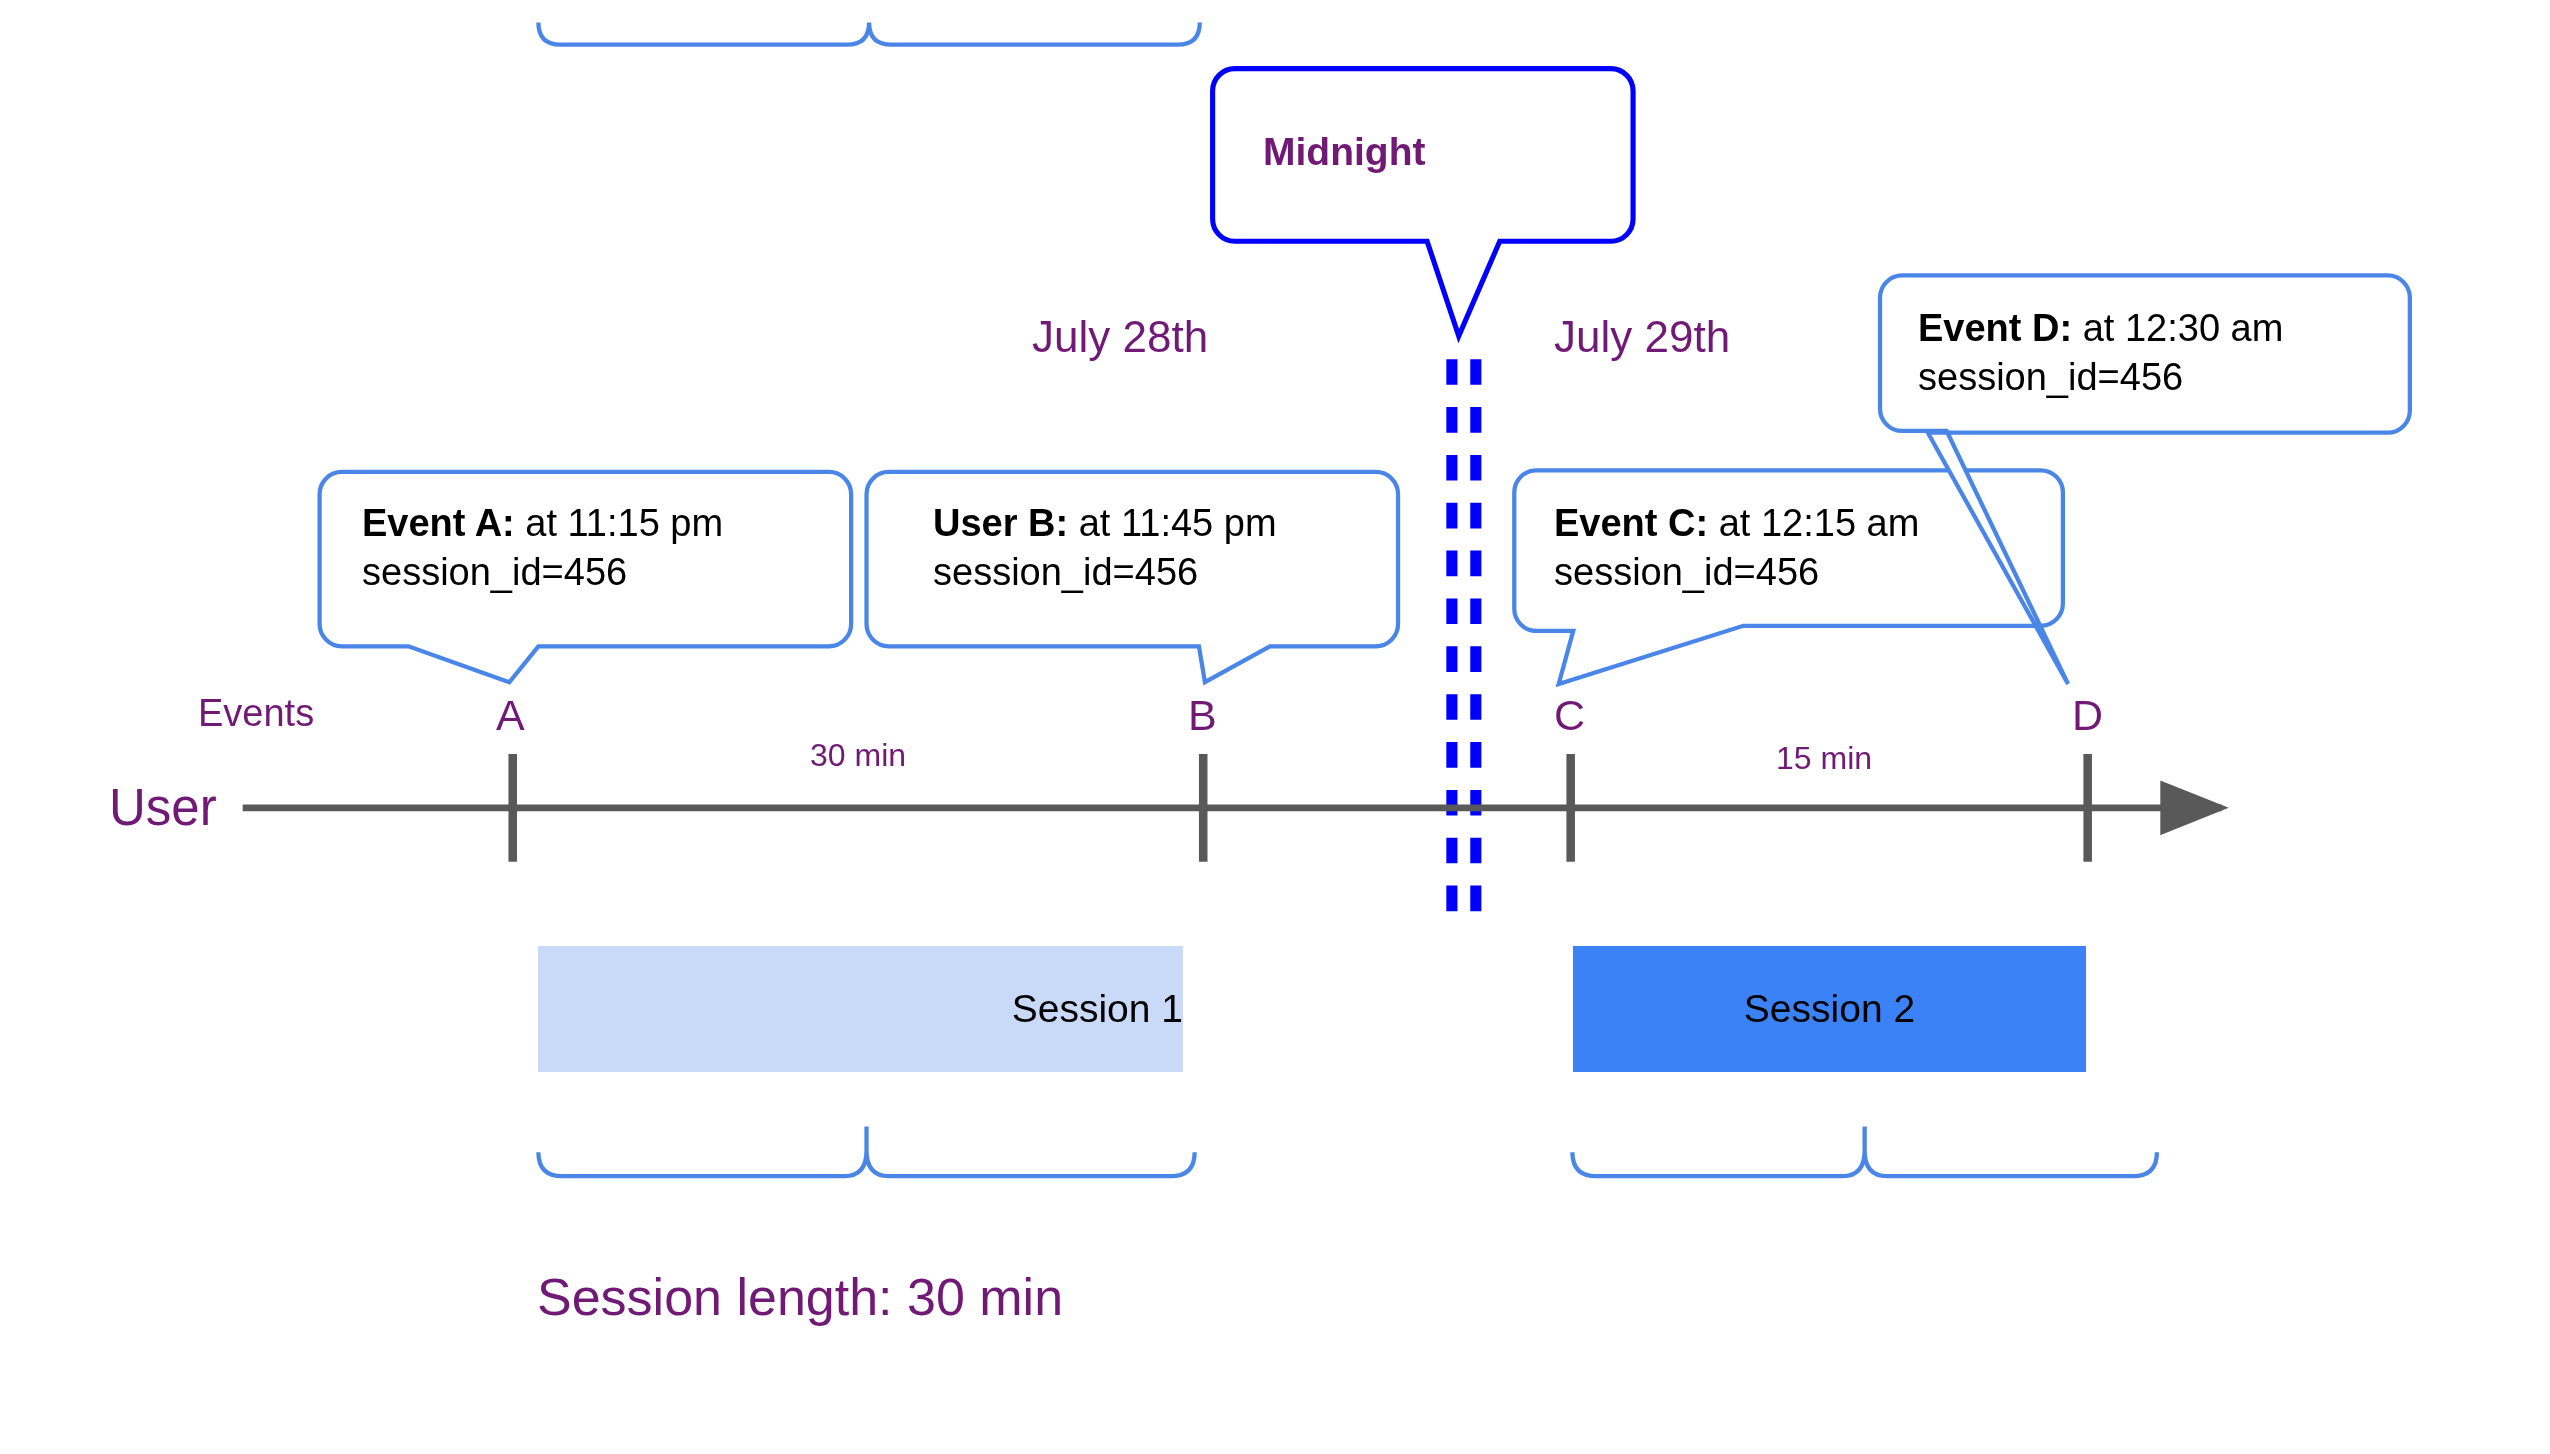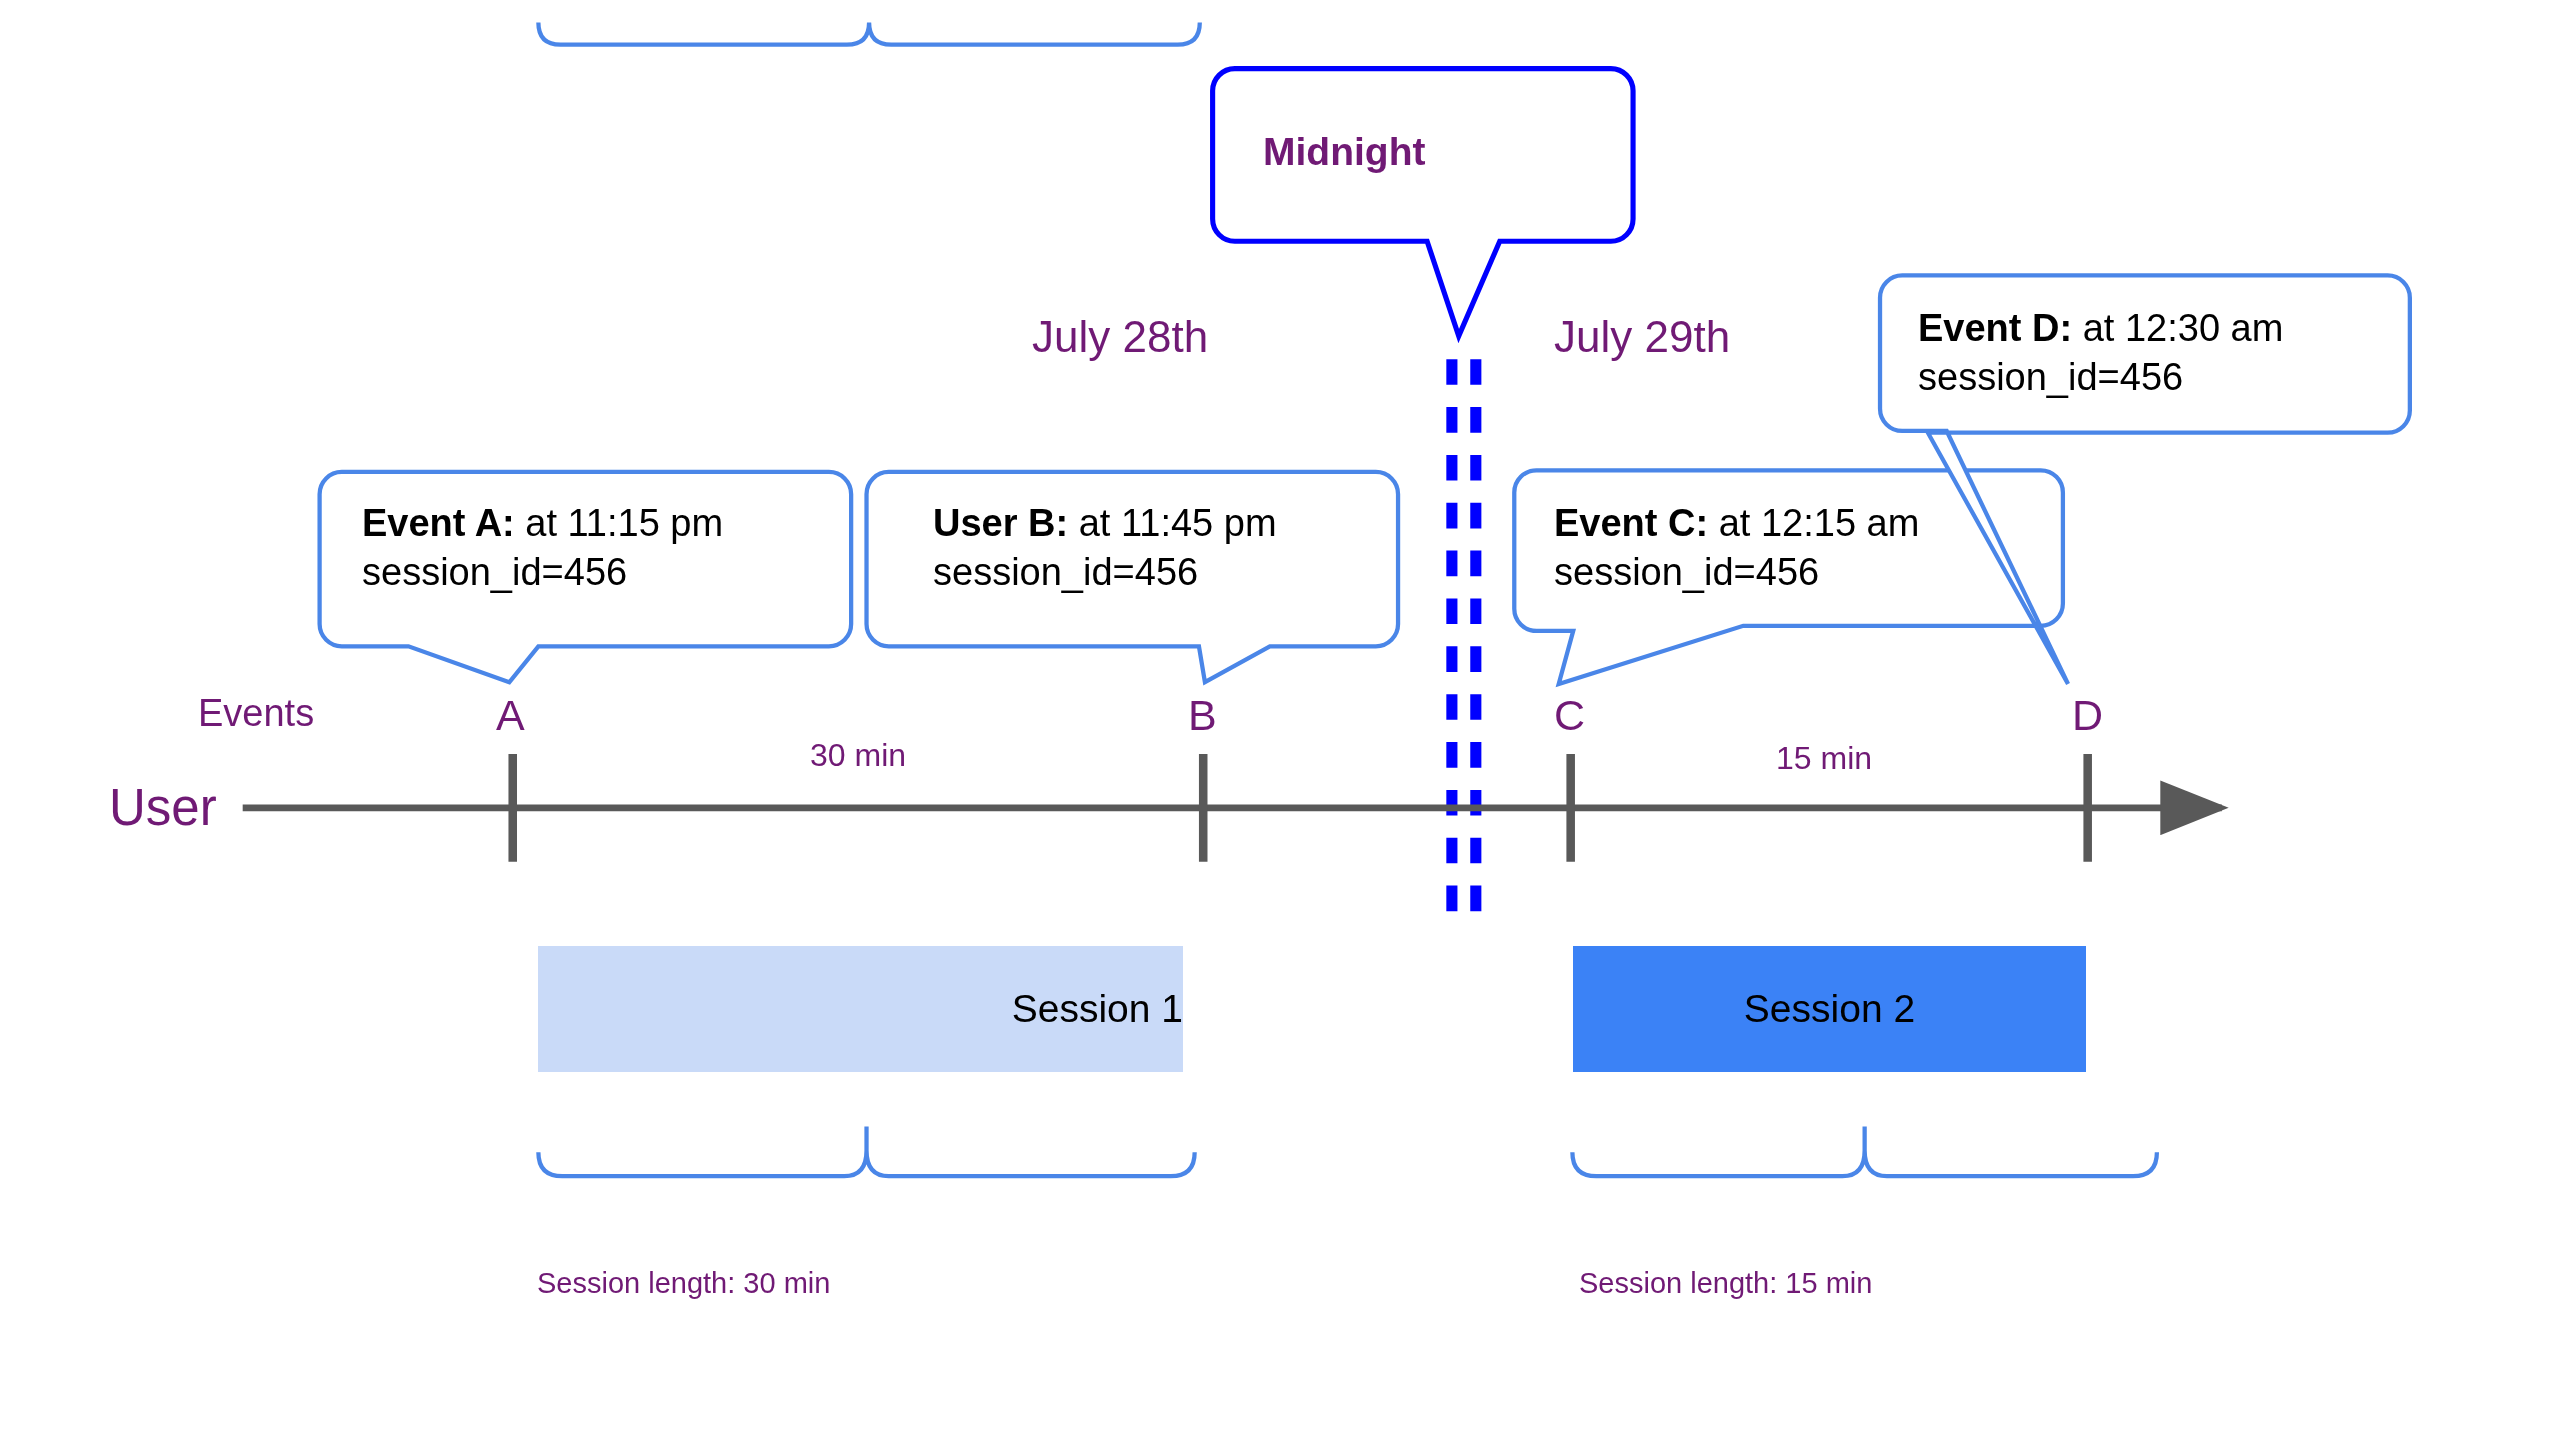--- a/index.html
+++ b/index.html
@@ -9,21 +9,21 @@
   svg.layer{position:absolute;left:0;top:0;width:2550px;height:1455px;overflow:visible;}
   .txt{position:absolute;white-space:nowrap;color:#701a75;}
   .callout-text{position:absolute;line-height:1.30;color:#000;font-size:38px;}
   .callout-text b{font-weight:bold;}
   .lbl-events{font-size:38px;}
   .lbl-user{font-size:51px;}
   .lbl-date{font-size:44px;}
   .lbl-letter{font-size:43px;}
   .lbl-min{font-size:32px;}
   .lbl-session{font-size:39px;}
-  .lbl-sesslen{font-size:29px;}
+  .lbl-sesslen{font-size:52px;}
   .lbl-midnight{font-size:39px;font-weight:bold;}
 </style>
 </head>
 <body>
 
 <div id="stage">
 
   <svg class="layer" viewBox="0 0 2984 1702">
     <defs>
       <marker id="arrowhead" markerWidth="10" markerHeight="8" refX="9" refY="4" orient="auto" markerUnits="strokeWidth">
@@ -122,16 +122,15 @@
 
   <div class="txt lbl-letter" style="left:496px;top:691px;">A</div>
   <div class="txt lbl-letter" style="left:1188px;top:691px;">B</div>
   <div class="txt lbl-letter" style="left:1554px;top:691px;">C</div>
   <div class="txt lbl-letter" style="left:2072px;top:691px;">D</div>
 
   <div class="txt lbl-min" style="left:810px;top:737px;">30 min</div>
   <div class="txt lbl-min" style="left:1776px;top:740px;">15 min</div>
 
   <div class="txt lbl-sesslen" style="left:537px;top:1267px;">Session length: 30 min</div>
-  <div class="txt lbl-sesslen" style="left:1579px;top:1267px;">Session length: 15 min</div>
 
 </div>
 
 
 </body></html>

